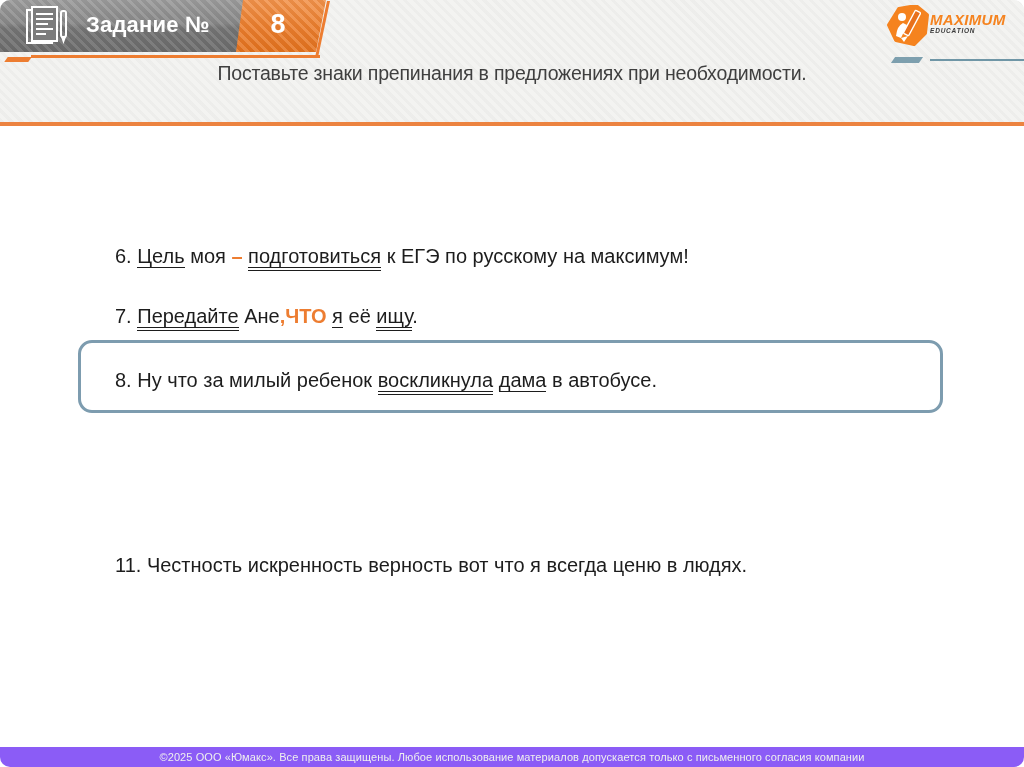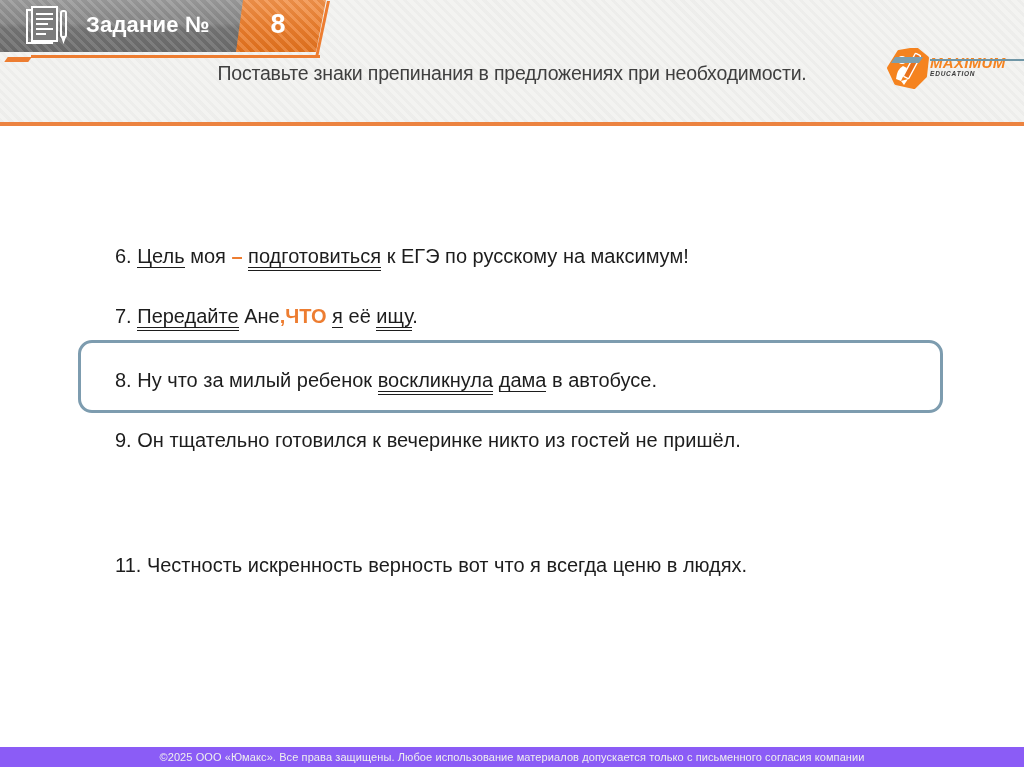--- a/index.html
+++ b/index.html
@@ -1,17 +1,17 @@
 <!DOCTYPE html>
 <html><head>
 <meta charset="utf-8">
 <style>
   html,body{margin:0;padding:0;background:#fff;}
   .slide{position:relative;width:1024px;height:767px;overflow:hidden;background:#ffffff;
-         font-family:"Liberation Sans","DejaVu Sans",sans-serif;}
+         font-family:"Liberation Sans","DejaVu Sans",sans-serif;border-radius:10px;}
 
   
   .header-strip{position:absolute;left:0;top:0;width:1024px;height:122px;
     background:
       repeating-linear-gradient(45deg, rgba(0,0,0,0.022) 0 3px, rgba(255,255,255,0.03) 3px 7px),
       #f3f3f1;
     border-bottom:4px solid #ec8340;
     box-shadow:0 2px 3px rgba(0,0,0,0.12);}
 
   
@@ -32,21 +32,21 @@
   .banner-underline{position:absolute;left:31px;top:55px;width:289px;height:3px;background:#ed7d31;}
   .banner-outline-diag{position:absolute;left:327px;top:1px;width:3px;height:56px;background:#ed7d31;
     transform:skewX(-12deg);transform-origin:top left;}
   .banner-dash{position:absolute;left:6px;top:57px;width:24px;height:5px;background:#ed7d31;transform:skewX(-35deg);}
 
   
   .header-title{position:absolute;left:0;top:59px;width:1024px;text-align:center;
     color:#3f3f3f;font-size:19.5px;line-height:29px;letter-spacing:-0.2px;}
 
   
-  .logo{position:absolute;left:887px;top:5px;width:120px;height:42px;margin-top:43px;}
+  .logo{position:absolute;left:887px;top:5px;width:120px;height:42px;}
   .logo-text{position:absolute;left:43px;top:10px;line-height:10px;}
   .logo-brand{display:block;color:#f5831f;font-size:15px;font-weight:bold;font-style:italic;letter-spacing:0.3px;}
   .logo-sub{display:block;color:#3a3a3a;font-size:6.5px;font-weight:bold;font-style:italic;letter-spacing:0.8px;margin-top:1px;}
   .logo-rule-dash{position:absolute;left:893px;top:57px;width:28px;height:6px;background:#7d9fae;transform:skewX(-35deg);}
   .logo-rule{position:absolute;left:930px;top:59px;width:94px;height:2px;background:#6f96a6;}
 
   
   .content{position:absolute;left:0;top:126px;width:1024px;height:621px;background:#fff;}
   .sentence{position:absolute;left:115px;font-size:20px;line-height:26px;color:#1d1d1d;white-space:nowrap;}
   .s6{top:117px;}  .s7{top:177px;}  .s8{top:241px;}
@@ -113,21 +113,20 @@
     </span>
   </div>
   <div class="logo-rule-dash"></div>
   <div class="logo-rule"></div>
 
   <div class="content">
     <div class="highlight-box"></div>
     <div class="sentence s6"><span>6. </span><span class="u1">Цель</span><span> моя </span><span class="orange bold">–</span><span> </span><span class="u2">подготовиться</span><span> к ЕГЭ по русскому на максимум!</span></div>
     <div class="sentence s7"><span>7. </span><span class="u2">Передайте</span><span> Ане</span><span class="orange bold">,ЧТО</span><span> </span><span class="u1">я</span><span> её </span><span class="u2">ищу</span><span>.</span></div>
     <div class="sentence s8"><span>8. Ну что за милый ребенок </span><span class="u2">воскликнула</span><span> </span><span class="u1">дама</span><span> в автобусе.</span></div>
-    <div class="sentence s9"><span>9. Он тщательно готовился к вечеринке никто из гостей не пришёл.</span></div>
     <div class="sentence s11"><span>11. Честность искренность верность вот что я всегда ценю в людях.</span></div>
   </div>
 
   <div class="footer">
     <span class="footer-text">©2025 ООО «Юмакс». Все права защищены. Любое использование материалов допускается только с  письменного согласия компании</span>
   </div>
 
 </div>
 
 </body></html>

